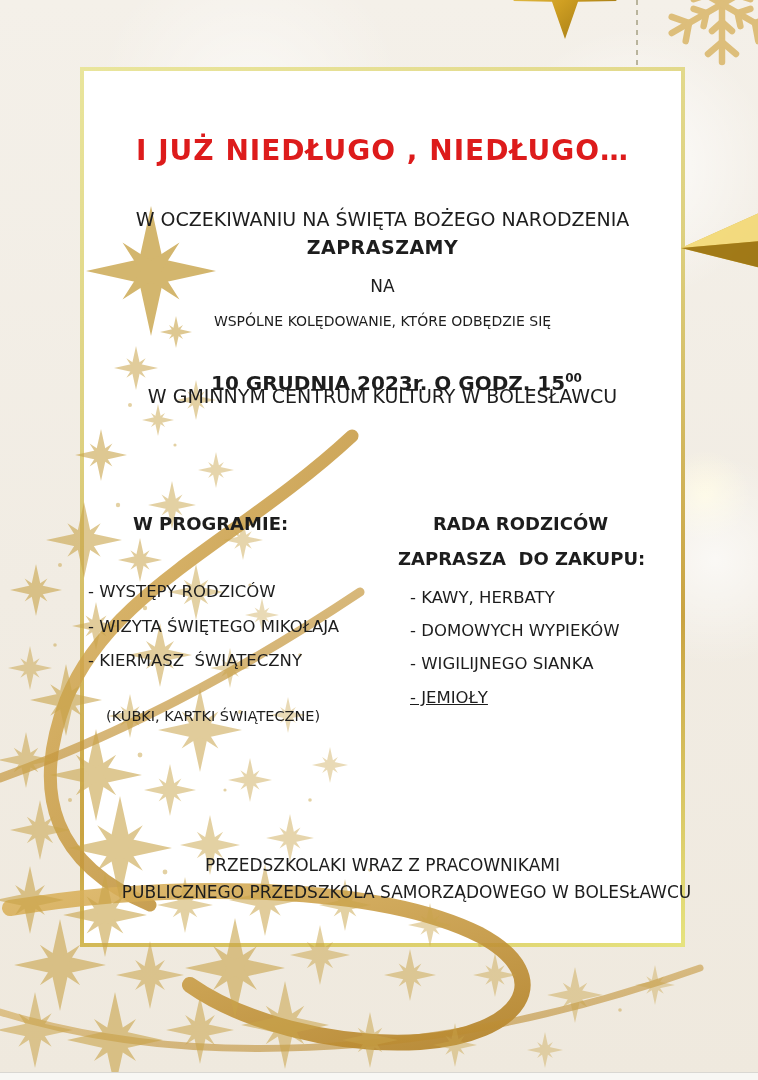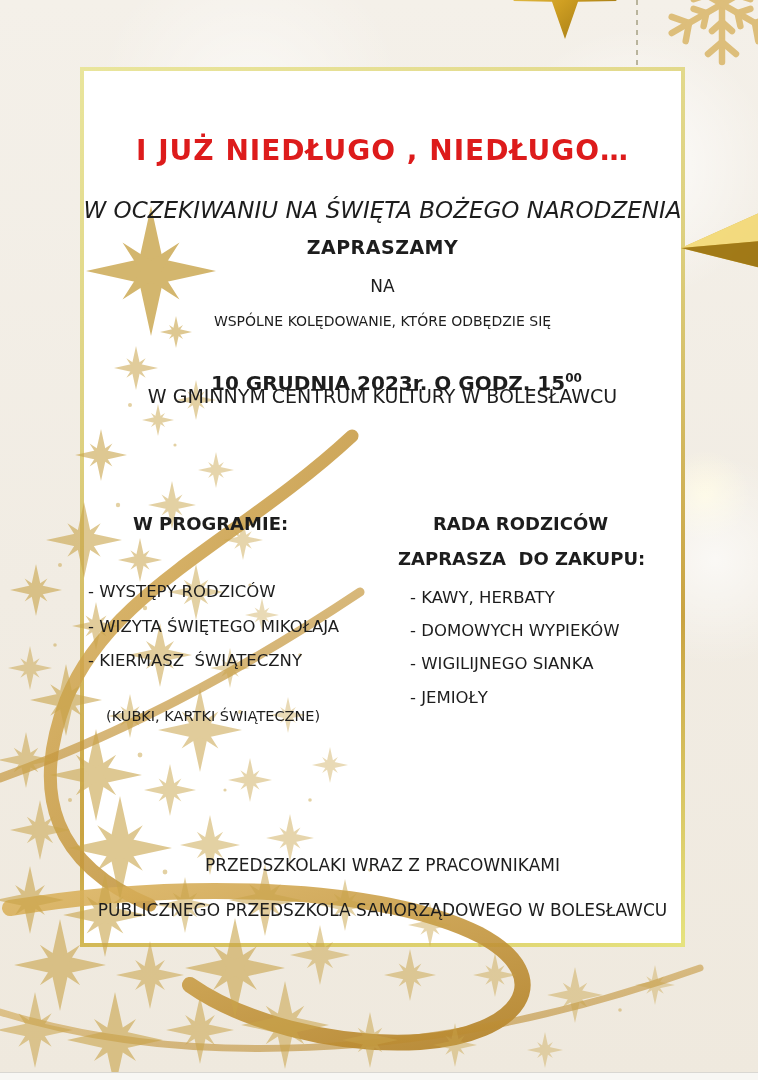--- a/index.html
+++ b/index.html
@@ -16,44 +16,44 @@
   .frame{
     position:absolute;left:80px;top:67px;width:605px;height:880px;
     background:#ffffff;border:4px solid #d8c878;
     border-image:linear-gradient(160deg,#e9e59c 0%,#ddd07f 35%,#c9a342 70%,#e6e37f 100%);
     border-image-slice:1;box-sizing:border-box;
   }
   .decor{position:absolute;left:0;top:0;pointer-events:none;}
   .txt{position:absolute;white-space:pre;color:#1d1d1d;}
   .span-frame{left:80px;width:605px;text-align:center;}
   .title{top:134px;font-size:28px;letter-spacing:1px;color:#dd1b1b;font-weight:600;}
-  .intro1{top:197px;font-size:23px;font-style:italic;}
+  .intro1{top:208px;font-size:19px;}
   .intro2{top:236px;font-size:19px;font-weight:bold;letter-spacing:.5px;}
   .intro3{top:276px;font-size:17px;}
   .intro4{top:313px;font-size:14px;}
   .dateline{top:347px;font-size:20px;font-weight:bold;}
   .dateline .sup{font-size:12px;vertical-align:super;}
   .venue{top:385px;font-size:19px;}
   .col-head{font-size:18px;font-weight:bold;}
   .col-item{font-size:16.5px;}
   .prog-head{left:133px;top:513px;}
   .prog-i0{left:88px;top:547px;}
   .prog-i1{left:88px;top:582px;}
   .prog-i2{left:88px;top:617px;}
   .prog-i3{left:88px;top:651px;}
   .prog-note{left:106px;top:708px;font-size:14.5px;}
   .sale-block{left:398px;width:245px;text-align:center;}
   .sale-h1{top:513px;}
   .sale-h2{top:548px;}
   .sale-i0{left:410px;top:588px;}
   .sale-i1{left:410px;top:621px;}
   .sale-i2{left:410px;top:654px;}
-  .sale-i3{left:410px;top:688px;}
+  .sale-i3{left:410px;top:688px;text-decoration:underline;}
   .footer1{top:855px;font-size:17px;}
-  .footer2{top:900px;font-size:17px;}
+  .footer2{top:882px;font-size:17px;padding-left:24px;}
   .bottom-edge{position:absolute;left:0;right:0;bottom:0;height:7px;background:#f8f7f4;border-top:1px solid #d9d7d2;}
 </style>
 </head>
 <body>
 
 <div class="page">
 
   <div class="frame"></div>
 
   <svg class="decor" width="758" height="1080" viewBox="0 0 758 1080">

